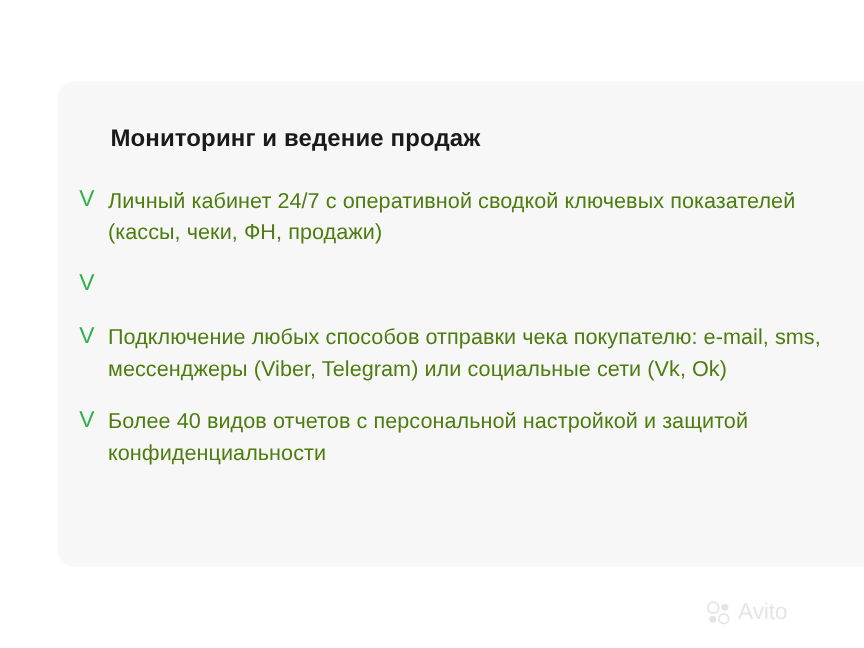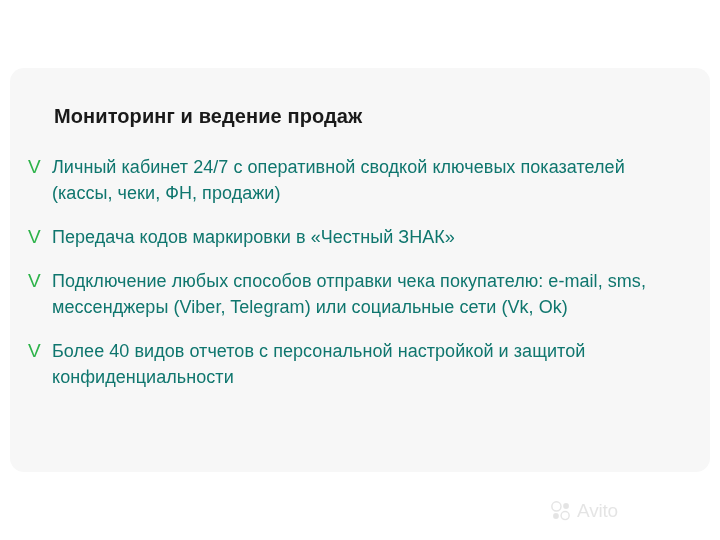--- a/index.html
+++ b/index.html
@@ -11,20 +11,21 @@
     height: 540px;
     background: #ffffff;
     font-family: "Liberation Sans", sans-serif;
     overflow: hidden;
   }
   .page {
     position: relative;
     width: 640px;
     height: 540px;
     background: #ffffff;
+    margin-left: 38px;
   }
   .card {
     position: absolute;
     left: 10px;
     top: 68px;
     width: 700px;
     height: 404px;
     background: #f7f7f7;
     border-radius: 14px;
   }
@@ -63,21 +64,21 @@
     line-height: 26px;
     color: #2db34a;
     font-weight: normal;
     font-family: "Liberation Sans", sans-serif;
     margin-left: -26px;
     text-align: left;
   }
   .feature-text {
     font-size: 18px;
     line-height: 26px;
-    color: #0f766e;
+    color: #4d7c0f;
     letter-spacing: 0.05px;
   }
   .watermark {
     position: absolute;
     right: 22px;
     bottom: 18px;
     display: flex;
     align-items: center;
     opacity: 0.22;
     text-align: right;
@@ -106,21 +107,20 @@
 
       <ul class="feature-list">
 
         <li class="feature-item">
           <span class="check-mark">V</span>
           <span class="feature-text">Личный кабинет 24/7 с оперативной сводкой ключевых показателей (кассы, чеки, ФН, продажи)</span>
         </li>
 
         <li class="feature-item">
           <span class="check-mark">V</span>
-          <span class="feature-text">Передача кодов маркировки в «Честный ЗНАК»</span>
         </li>
 
         <li class="feature-item">
           <span class="check-mark">V</span>
           <span class="feature-text">Подключение любых способов отправки чека покупателю: e-mail, sms, мессенджеры (Viber, Telegram) или социальные сети (Vk, Ok)</span>
         </li>
 
         <li class="feature-item">
           <span class="check-mark">V</span>
           <span class="feature-text">Более 40 видов отчетов с персональной настройкой и защитой конфиденциальности</span>

